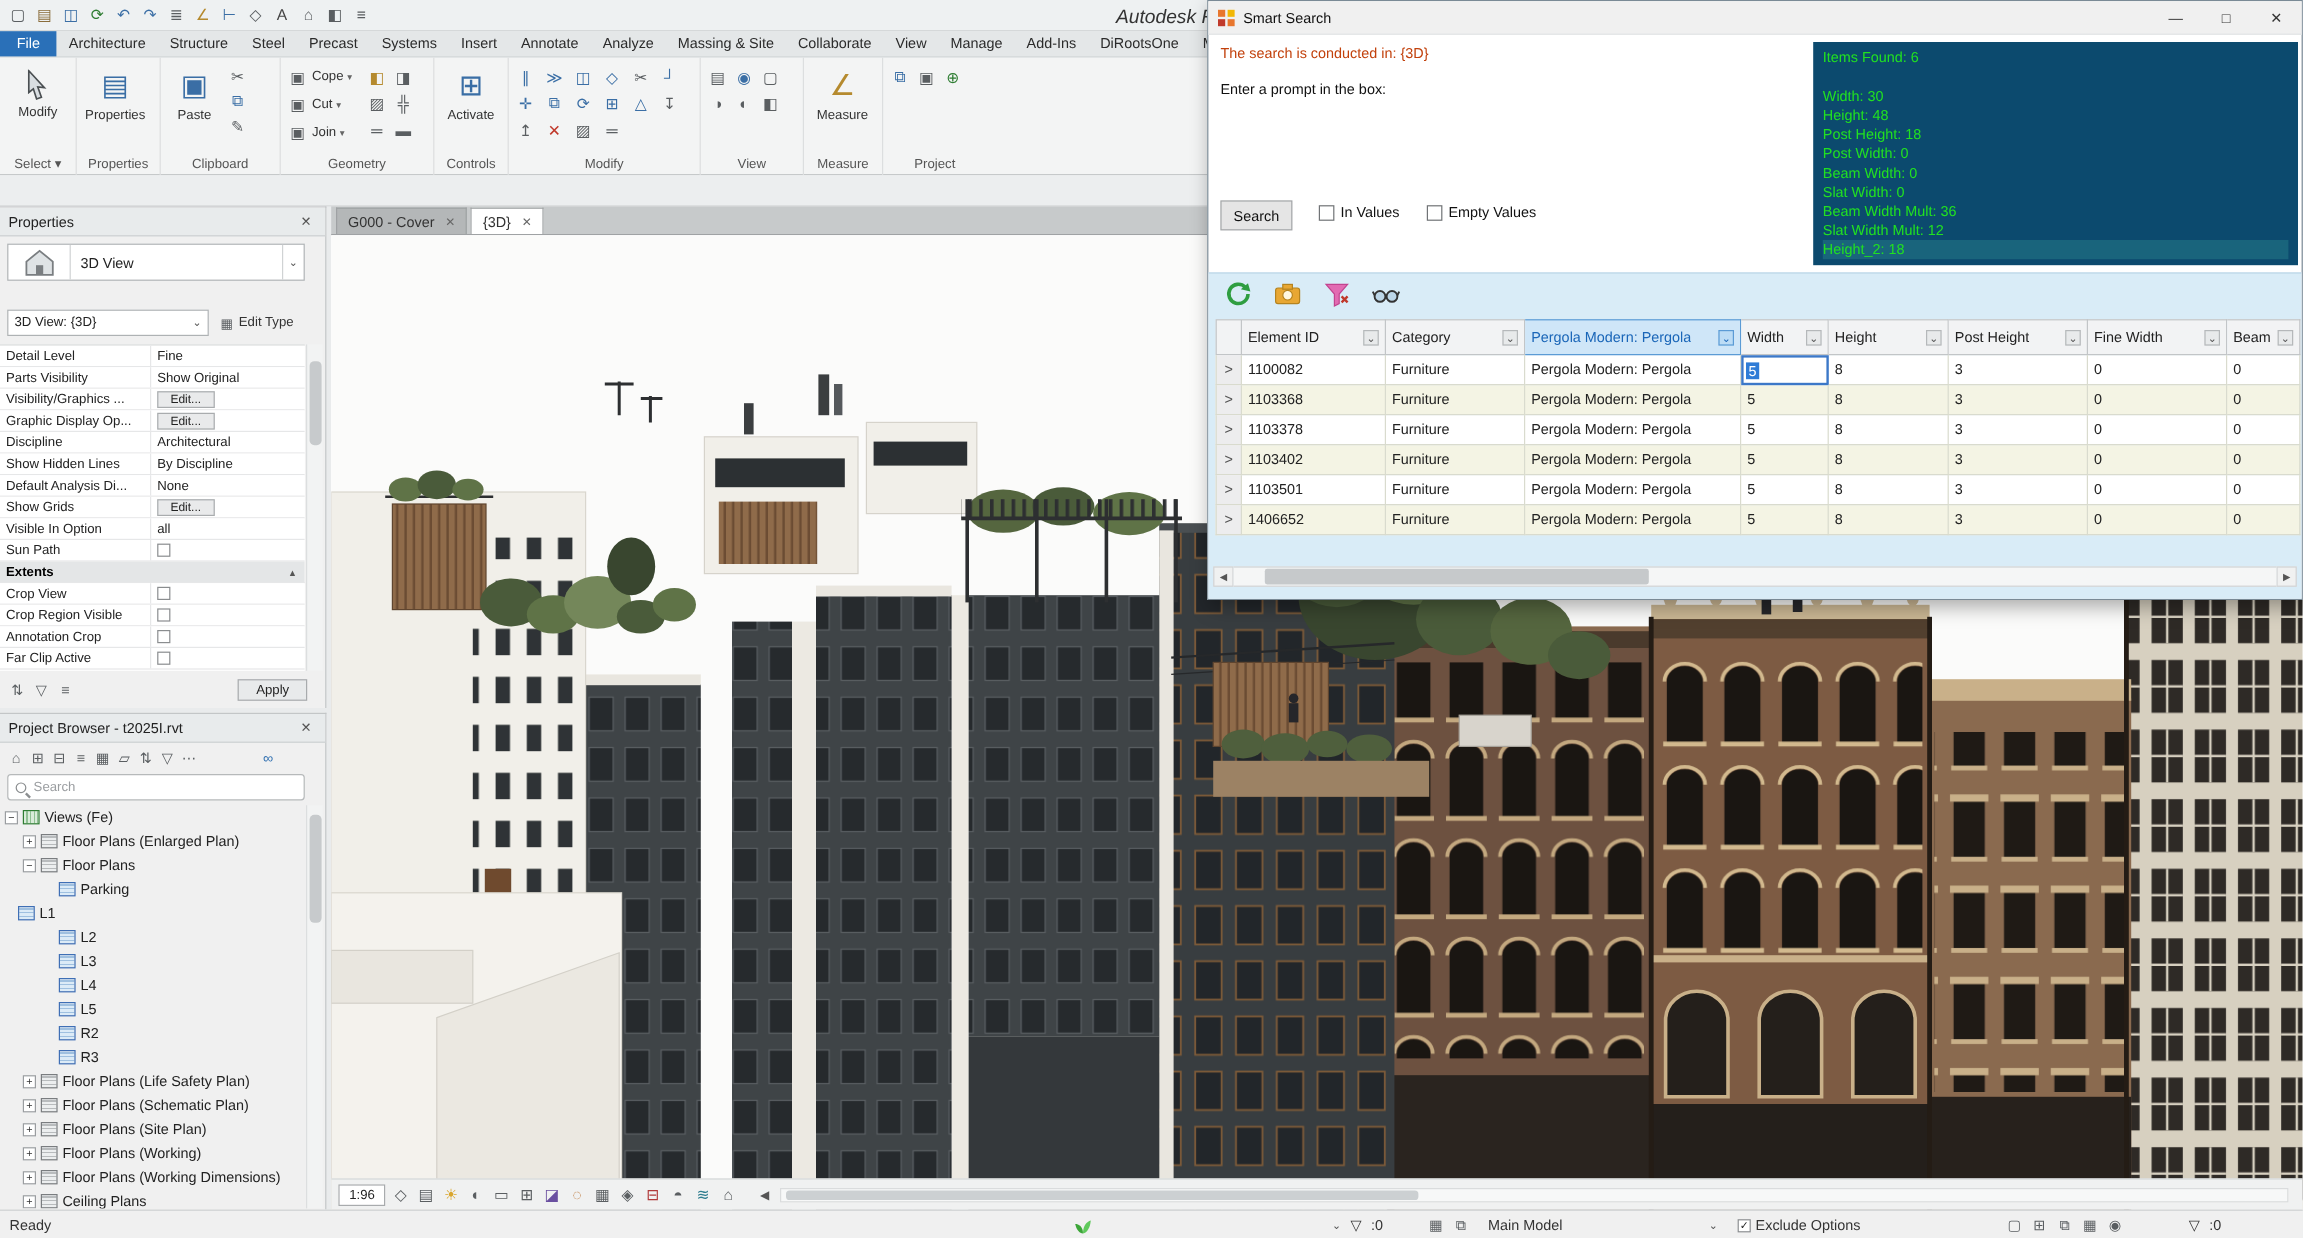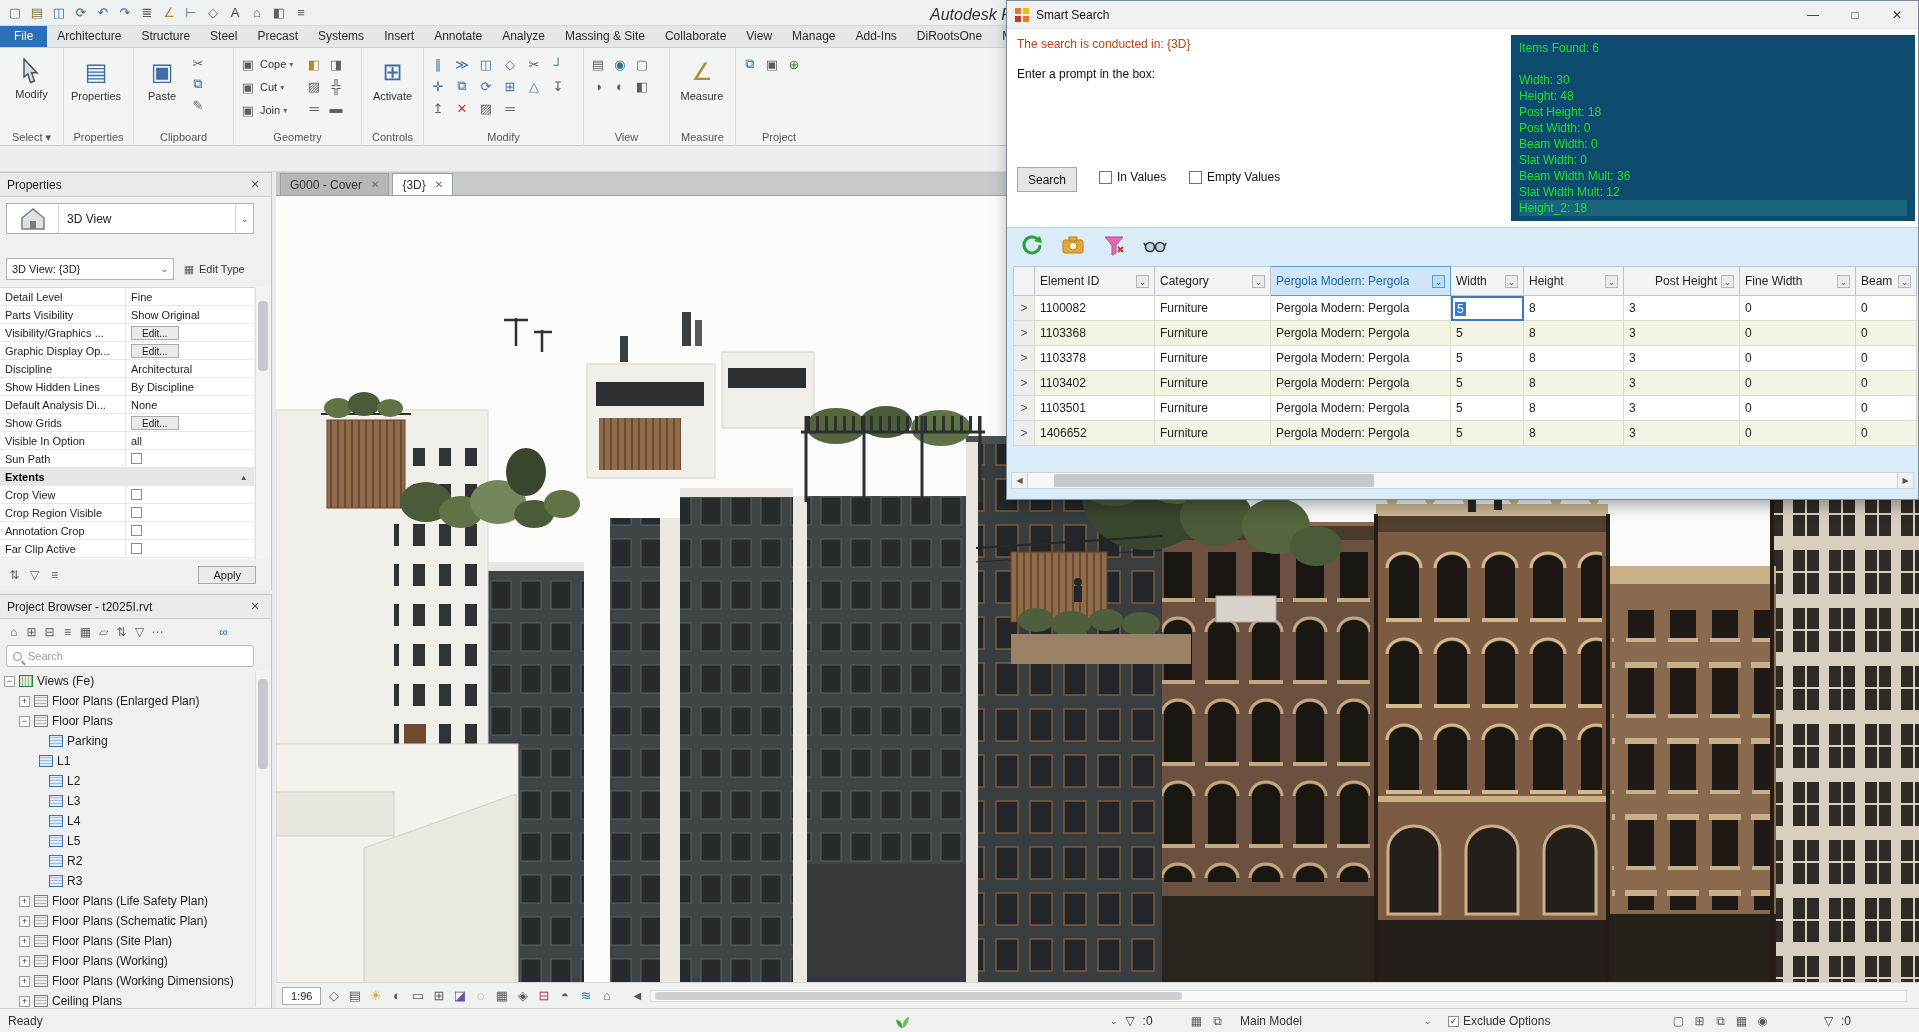--- a/index.html
+++ b/index.html
@@ -460,21 +460,21 @@
         <div class="trow" style="padding-left: 19px;">
           <span class="texp">−</span>
           <span class="ticon plan"></span>
           <span>Floor Plans</span>
         </div>
         <div class="trow" style="padding-left: 34px;">
           <span class="tspace"></span>
           <span class="ticon"></span>
           <span>Parking</span>
         </div>
-        <div class="trow" style=" margin-left: 24px;">
+        <div class="trow" style="">
           <span class="tspace"></span>
           <span class="ticon"></span>
           <span>L1</span>
         </div>
         <div class="trow" style="padding-left: 34px;">
           <span class="tspace"></span>
           <span class="ticon"></span>
           <span>L2</span>
         </div>
         <div class="trow" style="padding-left: 34px;">
@@ -887,21 +887,21 @@
               <span class="dd">⌄</span>
             </div>
             <div class="shc" style="width: 73px;">
               <span style="overflow: hidden;">Width</span>
               <span class="dd">⌄</span>
             </div>
             <div class="shc" style="width: 100px;">
               <span style="overflow: hidden;">Height</span>
               <span class="dd">⌄</span>
             </div>
-            <div class="shc" style="width: 116px; justify-content: flex-end;">
+            <div class="shc" style="width: 116px;">
               <span style="overflow: hidden;">Post Height</span>
               <span class="dd">⌄</span>
             </div>
             <div class="shc" style="width: 116px;">
               <span style="overflow: hidden;">Fine Width</span>
               <span class="dd">⌄</span>
             </div>
             <div class="shc" style="width: 61px;">
               <span style="overflow: hidden;">Beam W</span>
               <span class="dd">⌄</span>

